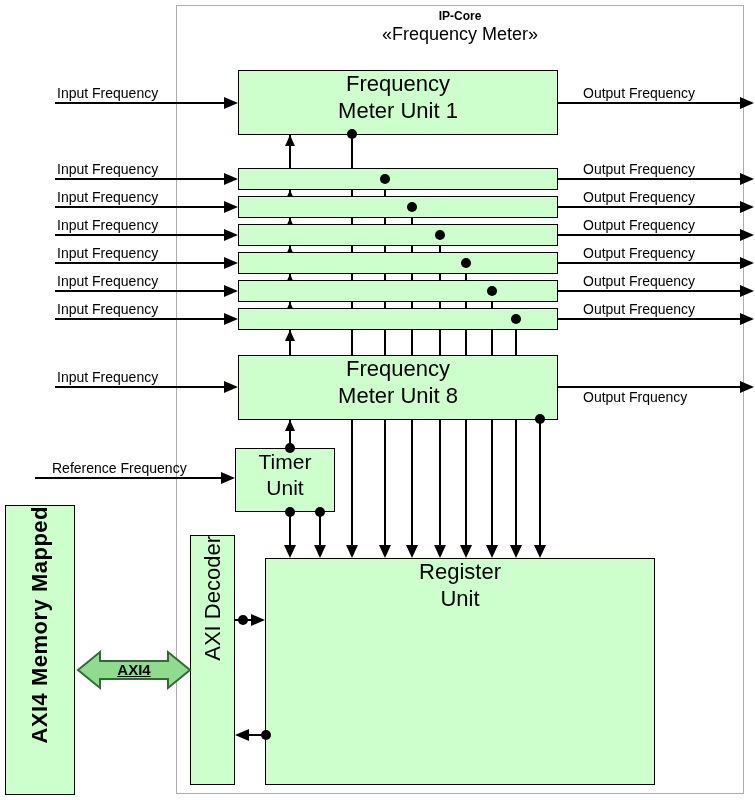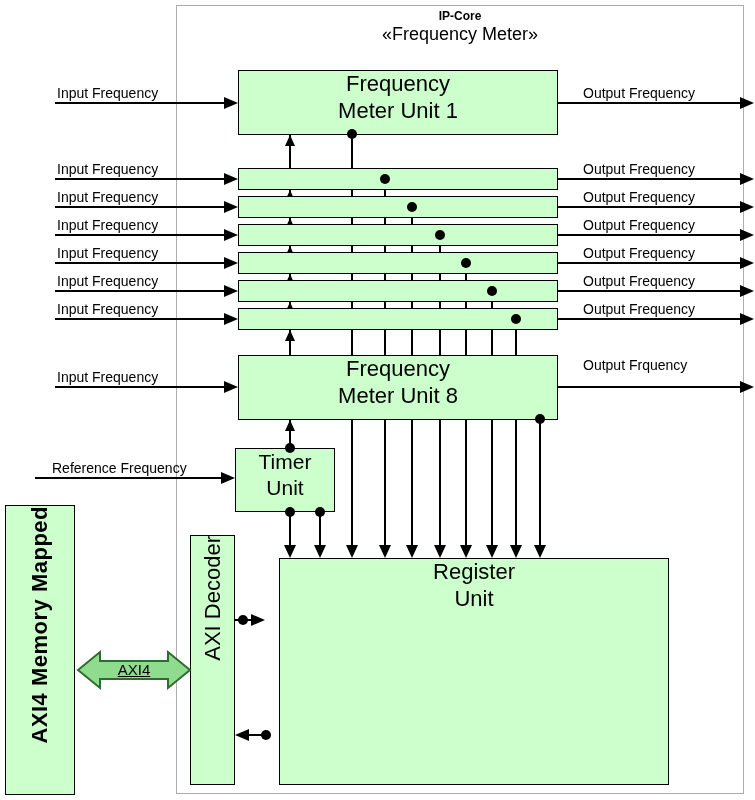--- a/index.html
+++ b/index.html
@@ -33,21 +33,21 @@
   .main-title{
     position:absolute;left:176px;top:24px;width:568px;text-align:center;
     font-size:18px;font-weight:normal;z-index:4;
   }
   .lbl{
     position:absolute;font-size:14px;line-height:18px;white-space:nowrap;z-index:4;
   }
   .axi4-label{
     position:absolute;left:100px;top:661px;width:68px;height:16px;z-index:4;
     display:flex;align-items:center;justify-content:center;
-    font-size:15px;font-weight:normal;text-decoration:underline;
+    font-size:15px;font-weight:bold;text-decoration:underline;
   }
 </style>
 </head>
 <body>
 
 <div class="canvas">
 
   <div class="outer"></div>
 
   <div class="kicker">IP-Core</div>
@@ -135,21 +135,21 @@
   <div class="block" style="left:238px;top:308px;width:320px;height:22px;"></div>
   <div class="block" style="left:238px;top:355px;width:320px;height:65px;">
     <span class="blabel">Frequency
 Meter Unit 8</span>
   </div>
 
   <div class="block" style="left:235px;top:448px;width:100px;height:64px;">
     <span class="blabel" style="font-size:21px;">Timer
 Unit</span>
   </div>
-  <div class="block" style="left:279px;top:558px;width:390px;height:227px;">
+  <div class="block" style="left:265px;top:558px;width:390px;height:227px;">
     <span class="blabel">Register
 Unit</span>
   </div>
   <div class="block vblock" style="left:190px;top:535px;width:45px;height:250px;">
     <span class="vlabel decoder-label">AXI Decoder</span>
   </div>
   <div class="block vblock" style="left:5px;top:505px;width:70px;height:290px;">
     <span class="vlabel mm-label">AXI4 Memory Mapped</span>
   </div>
 
@@ -162,21 +162,21 @@
   <div class="lbl" style="left:57px;top:300px;">Input Frequency</div>
   <div class="lbl" style="left:57px;top:368px;">Input Frequency</div>
 
   <div class="lbl" style="left:583px;top:84px;">Output Frequency</div>
   <div class="lbl" style="left:583px;top:160px;">Output Frequency</div>
   <div class="lbl" style="left:583px;top:188px;">Output Frequency</div>
   <div class="lbl" style="left:583px;top:216px;">Output Frequency</div>
   <div class="lbl" style="left:583px;top:244px;">Output Frequency</div>
   <div class="lbl" style="left:583px;top:272px;">Output Frequency</div>
   <div class="lbl" style="left:583px;top:300px;">Output Frequency</div>
-  <div class="lbl" style="left:583px;top:356px;">Output Frquency</div>
+  <div class="lbl" style="left:583px;top:388px;">Output Frquency</div>
 
   <div class="lbl" style="left:35px;top:459px;margin-left:17px;">Reference Frequency</div>
 
   <div class="axi4-label">AXI4</div>
 
   <svg id="nodes" class="layer">
     <polygon points="78,670 100,652 100,661 168,661 168,652 190,670 168,688 168,679 100,679 100,688" fill="#8fdc8f" stroke="#2f6b2f" stroke-width="2"></polygon>
   <circle cx="352" cy="134" r="5" fill="#000000"></circle>
       <circle cx="385" cy="179" r="5" fill="#000000"></circle>
       <circle cx="412" cy="207" r="5" fill="#000000"></circle>

